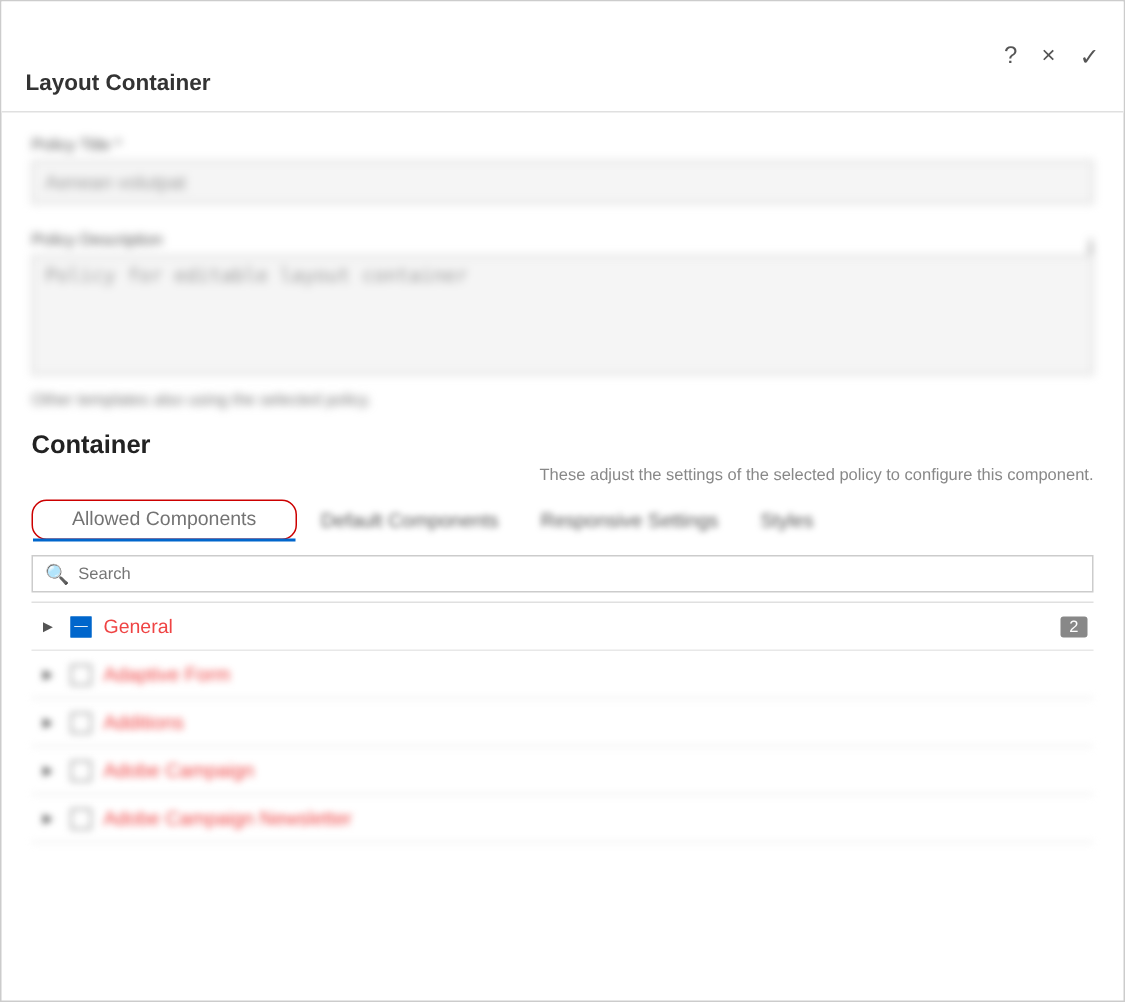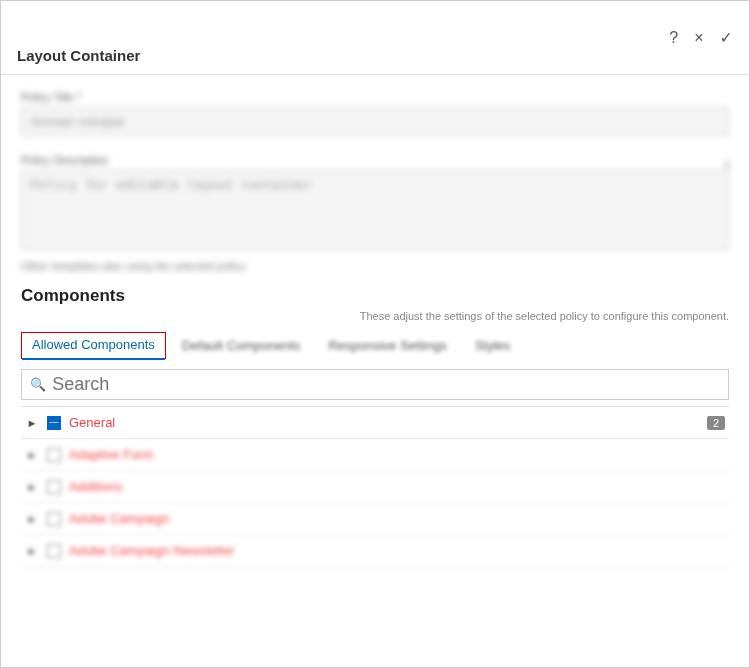--- a/index.html
+++ b/index.html
@@ -115,24 +115,24 @@
     }
     .tab-item {
       font-size: 13px;
       color: #555;
       padding: 6px 12px 6px 0;
       cursor: pointer;
       white-space: nowrap;
       position: relative;
     }
     .tab-item.active {
-      color: #0369a1;
+      color: #737373;
       border: 1.5px solid #cc0000;
-      padding: 4px 10px;
-      border-radius: 0;
+      padding: 4px 26px;
+      border-radius: 10px;
     }
     .tab-item.active::after {
       content: '';
       position: absolute;
       bottom: -2px;
       left: 0;
       right: 0;
       height: 2px;
       background: #0066cc;
     }
@@ -143,21 +143,21 @@
       display: flex;
       align-items: center;
       border: 1px solid #ccc;
       padding: 4px 8px;
       margin-bottom: 6px;
       background: #fff;
     }
     .search-bar input {
       border: none;
       outline: none;
-      font-size: 18px;
+      font-size: 11px;
       flex: 1;
       color: #999;
       background: transparent;
     }
     .search-icon {
       color: #555;
       font-size: 13px;
       margin-right: 6px;
     }
     .list-group {
@@ -235,21 +235,21 @@
       <br>
       <div class="info-row">
         <div class="field-label">Policy Description</div>
         <span class="info-icon-inline">ℹ</span>
       </div>
       <textarea class="textarea-input" style="">Policy for editable layout container</textarea>
       <div class="helper-text">Other templates also using the selected policy.</div>
     </div>
 
     <div>
-      <div class="section-title">Components</div>
+      <div class="section-title">Container</div>
       <div class="properties-desc">These adjust the settings of the selected policy to configure this component.</div>
 
       <div class="tabs-row">
         <div class="tab-item active">
           <span>Allowed Components</span>
         </div>
         <div class="tab-separator"></div>
         <div class="tab-item">
           <span style="filter:blur(2px)">Default Components</span>
         </div>

